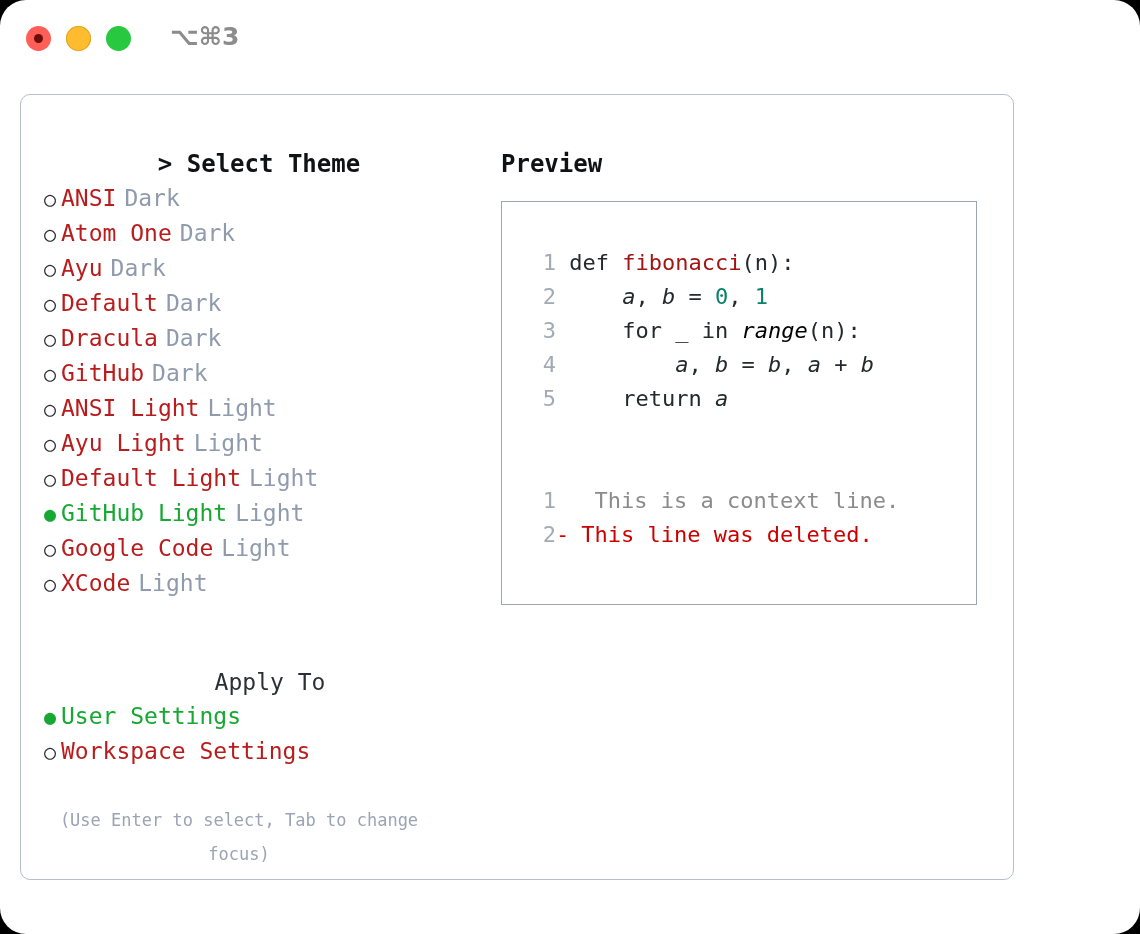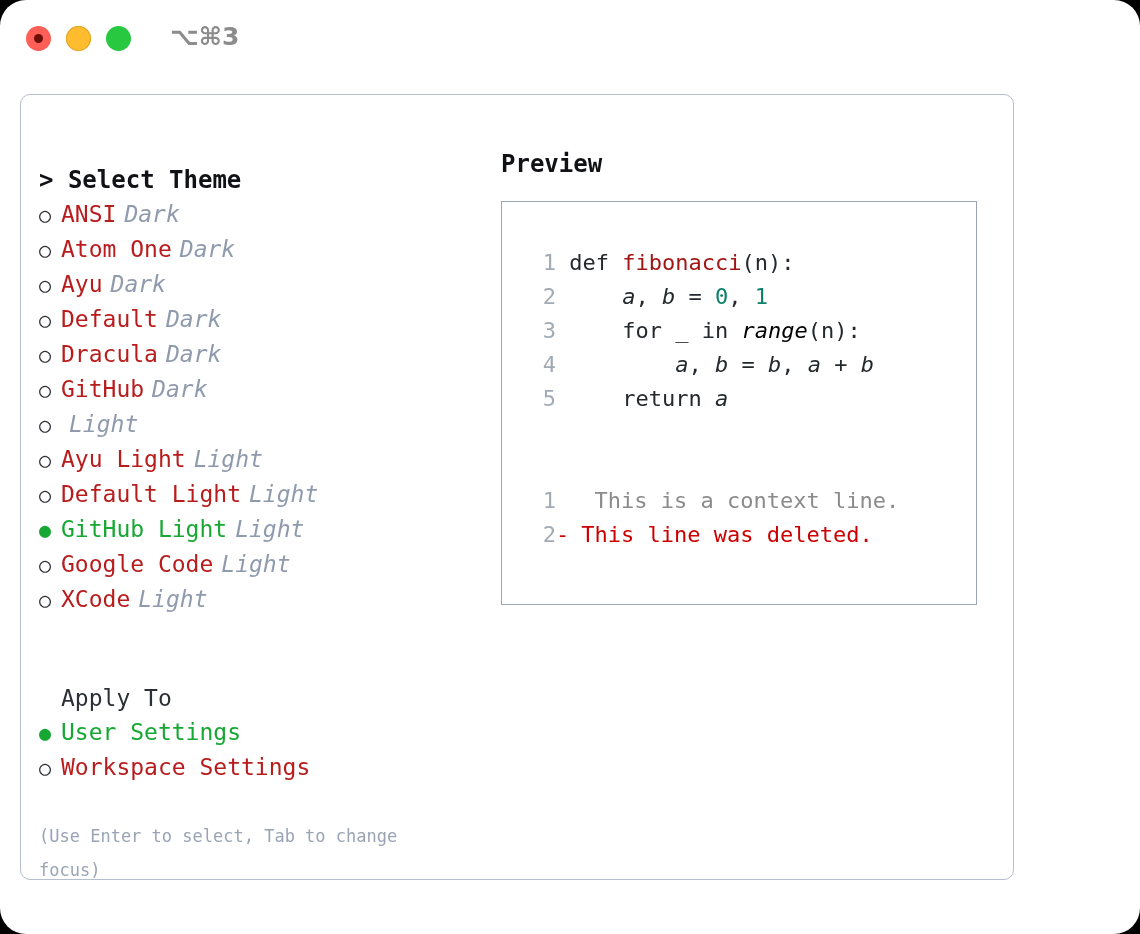--- a/index.html
+++ b/index.html
@@ -86,22 +86,23 @@
   .panes {
     position: absolute;
     left: 0; top: 0;
     width: 100%; height: 100%;
   }
 
   
   .left-pane {
     position: absolute;
     left: 18px;
-    top: 68px;
+    top: 52px;
     width: 440px;
+    text-align: center;
   }
   .heading {
     font-size: 24px;
     font-weight: 700;
     color: #101215;
     line-height: 34px;
     white-space: pre;
   }
   .opt-row {
     display: flex;
@@ -117,21 +118,20 @@
     flex: 0 0 22px;
     font-size: 20px;
     color: #2c3036;
   }
   .bullet.sel { color: #16a832; }
   .opt-name { color: #b91c1c; }
   .opt-row.selected .opt-name { color: #16a832; }
   .opt-kind {
     color: #8f9bad;
     margin-left: 8px;
-    font-style: italic;
   }
   .section-gap { height: 34px; }
   .subheading {
     font-size: 23px;
     line-height: 34px;
     color: #2c3036;
     padding-left: 22px;
     white-space: pre;
     margin-top: 30px;
   }
@@ -235,20 +235,21 @@
           <span class="opt-name">Dracula</span>
           <span class="opt-kind">Dark</span>
         </div>
         <div class="opt-row">
           <span class="bullet">○</span>
           <span class="opt-name">GitHub</span>
           <span class="opt-kind">Dark</span>
         </div>
         <div class="opt-row">
           <span class="bullet">○</span>
+          <span class="opt-name">ANSI Light</span>
           <span class="opt-kind">Light</span>
         </div>
         <div class="opt-row">
           <span class="bullet">○</span>
           <span class="opt-name">Ayu Light</span>
           <span class="opt-kind">Light</span>
         </div>
         <div class="opt-row">
           <span class="bullet">○</span>
           <span class="opt-name">Default Light</span>

